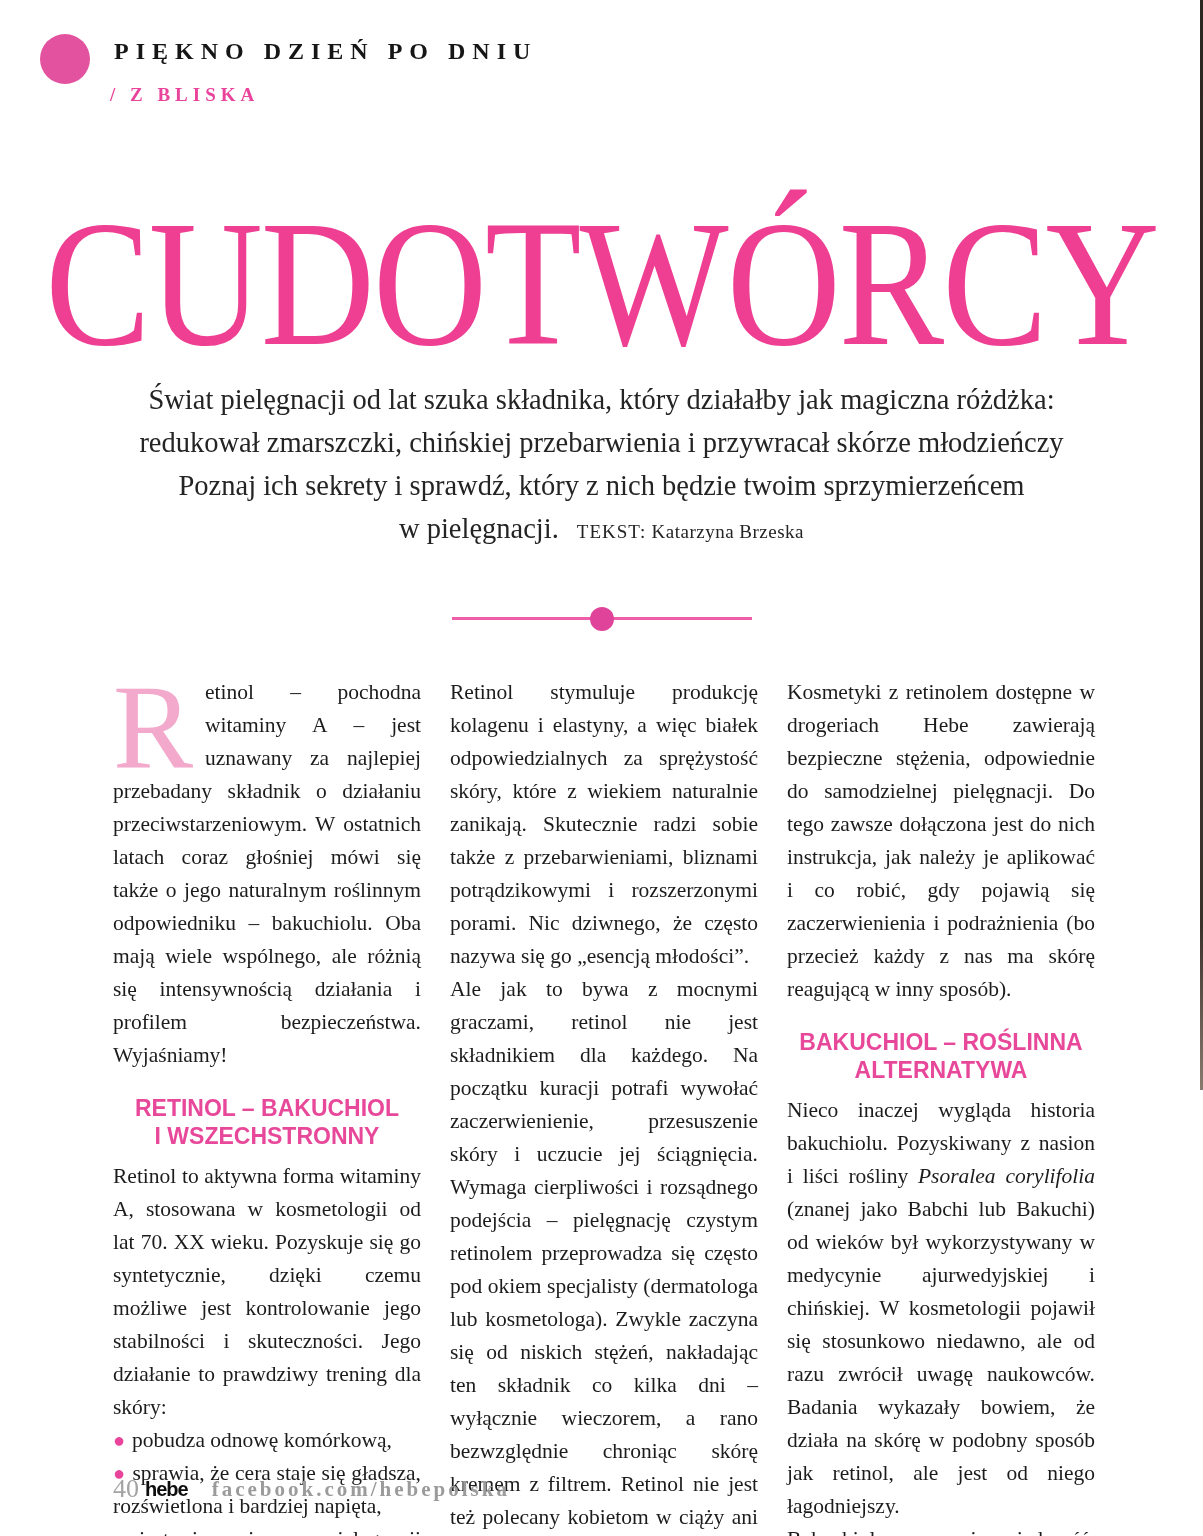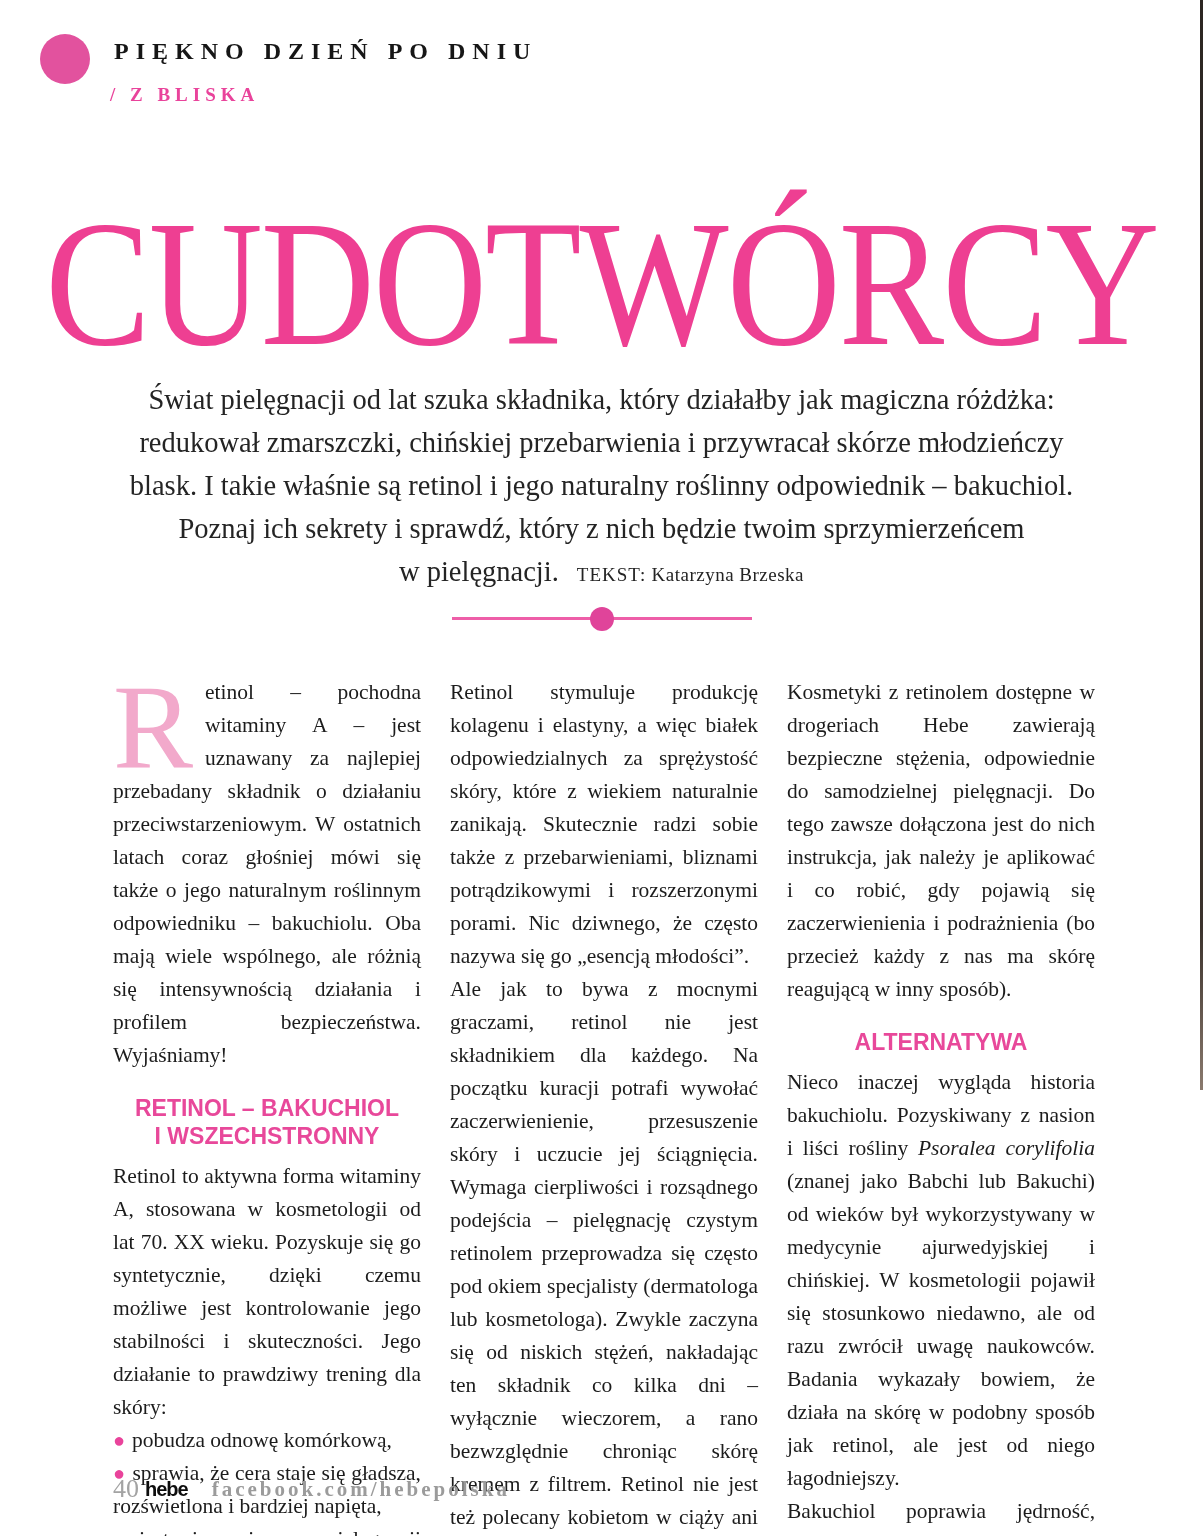--- a/index.html
+++ b/index.html
@@ -123,21 +123,20 @@
     <div class="kicker">PIĘKNO DZIEŃ PO DNIU</div>
     <div class="kicker-sub">/ Z BLISKA</div>
   </div>
 </div>
 
 <h1 class="display-title">CUDOTWÓRCY</h1>
 
 <div class="intro">
   <span class="intro-line">Świat pielęgnacji od lat szuka składnika, który działałby jak magiczna różdżka:</span>
   <span class="intro-line">redukował zmarszczki, chińskiej przebarwienia i przywracał skórze młodzieńczy</span>
-  <span class="intro-line">blask. I takie właśnie są retinol i jego naturalny roślinny odpowiednik – bakuchiol.</span>
   <span class="intro-line">Poznaj ich sekrety i sprawdź, który z nich będzie twoim sprzymierzeńcem</span>
   <span class="intro-line">
     <span>w pielęgnacji.</span><span class="byline"><span class="byline-label">TEKST:</span> <span>Katarzyna Brzeska</span></span>
   </span>
 </div>
 
 <div class="divider">
   <span class="divider-dot"></span>
 </div>
 
@@ -159,20 +158,21 @@
   </div>
 
   <div class="col">
     <p class="body-p"><span>Retinol stymuluje produkcję kolagenu i elastyny, a więc białek odpowiedzialnych za sprężystość skóry, które z wiekiem naturalnie zanikają. Skutecznie radzi sobie także z przebarwieniami, bliznami potrądzikowymi i rozszerzonymi porami. Nic dziwnego, że często nazywa się go „esencją młodości”.</span></p>
     <p class="body-p"><span>Ale jak to bywa z mocnymi graczami, retinol nie jest składnikiem dla każdego. Na początku kuracji potrafi wywołać zaczerwienienie, przesuszenie skóry i uczucie jej ściągnięcia. Wymaga cierpliwości i rozsądnego podejścia – pielęgnację czystym retinolem przeprowadza się często pod okiem specjalisty (dermatologa lub kosmetologa). Zwykle zaczyna się od niskich stężeń, nakładając ten składnik co kilka dni – wyłącznie wieczorem, a rano bezwzględnie chroniąc skórę kremem z filtrem. Retinol nie jest też polecany kobietom w ciąży ani karmiącym piersią. To składnik wymagający, ale odwdzięcza się spektakularnymi efektami.</span></p>
   </div>
 
   <div class="col">
     <p class="body-p"><span>Kosmetyki z retinolem dostępne w drogeriach Hebe zawierają bezpieczne stężenia, odpowiednie do samodzielnej pielęgnacji. Do tego zawsze dołączona jest do nich instrukcja, jak należy je aplikować i co robić, gdy pojawią się zaczerwienienia i podrażnienia (bo przecież każdy z nas ma skórę reagującą w inny sposób).</span></p>
     <h2 class="col-heading">
+      <span>BAKUCHIOL – ROŚLINNA</span>
       <span>ALTERNATYWA</span>
     </h2>
     <p class="body-p"><span>Nieco inaczej wygląda historia bakuchiolu. Pozyskiwany z nasion i liści rośliny </span><em>Psoralea corylifolia</em><span> (znanej jako Babchi lub Bakuchi) od wieków był wykorzystywany w medycynie ajurwedyjskiej i chińskiej. W kosmetologii pojawił się stosunkowo niedawno, ale od razu zwrócił uwagę naukowców. Badania wykazały bowiem, że działa na skórę w podobny sposób jak retinol, ale jest od niego łagodniejszy.</span></p>
     <p class="body-p"><span>Bakuchiol poprawia jędrność, redukuje drobne linie, wspiera odnowę komórkową, rozjaśnia przebarwienia i działa</span></p>
   </div>
 
 </div>
 
 <div class="footer">
   <span class="page-num">40</span>

